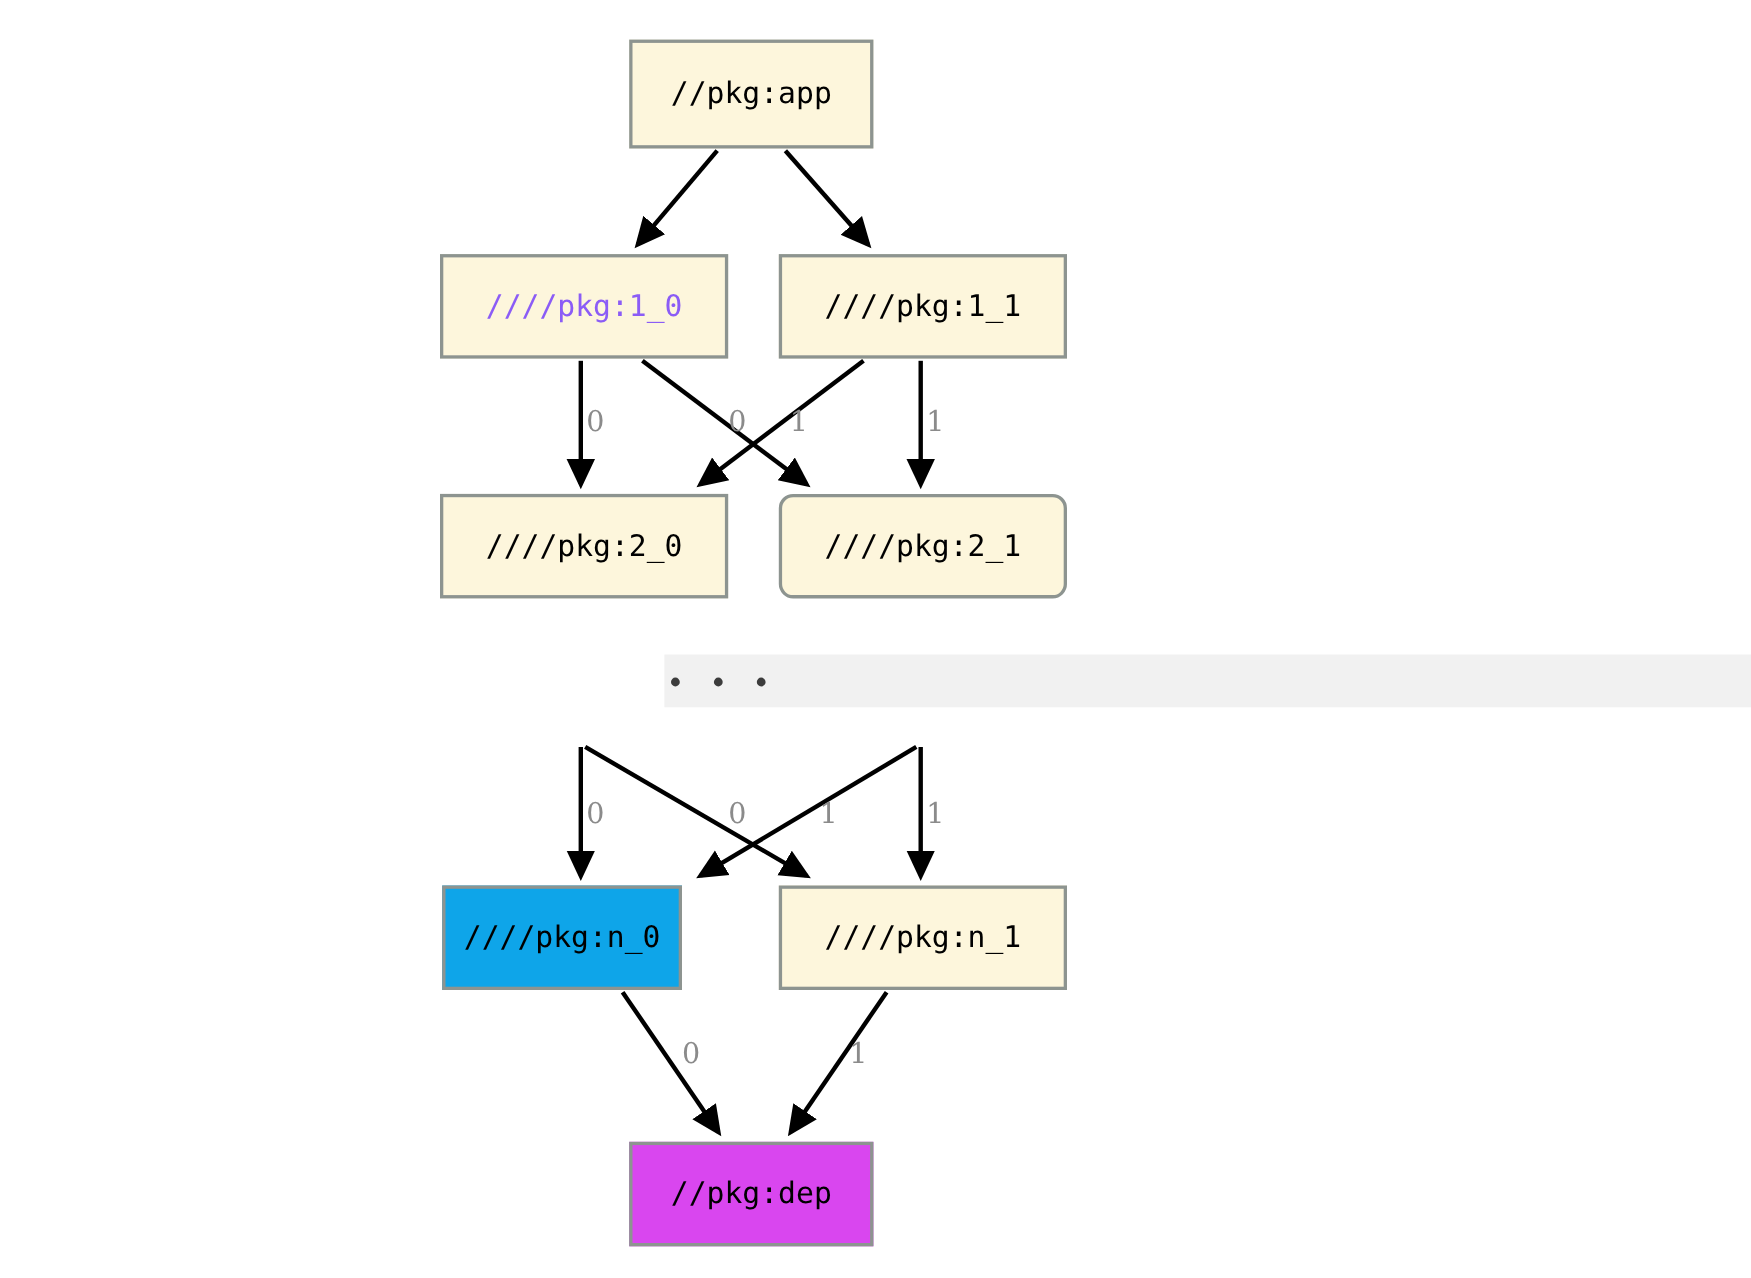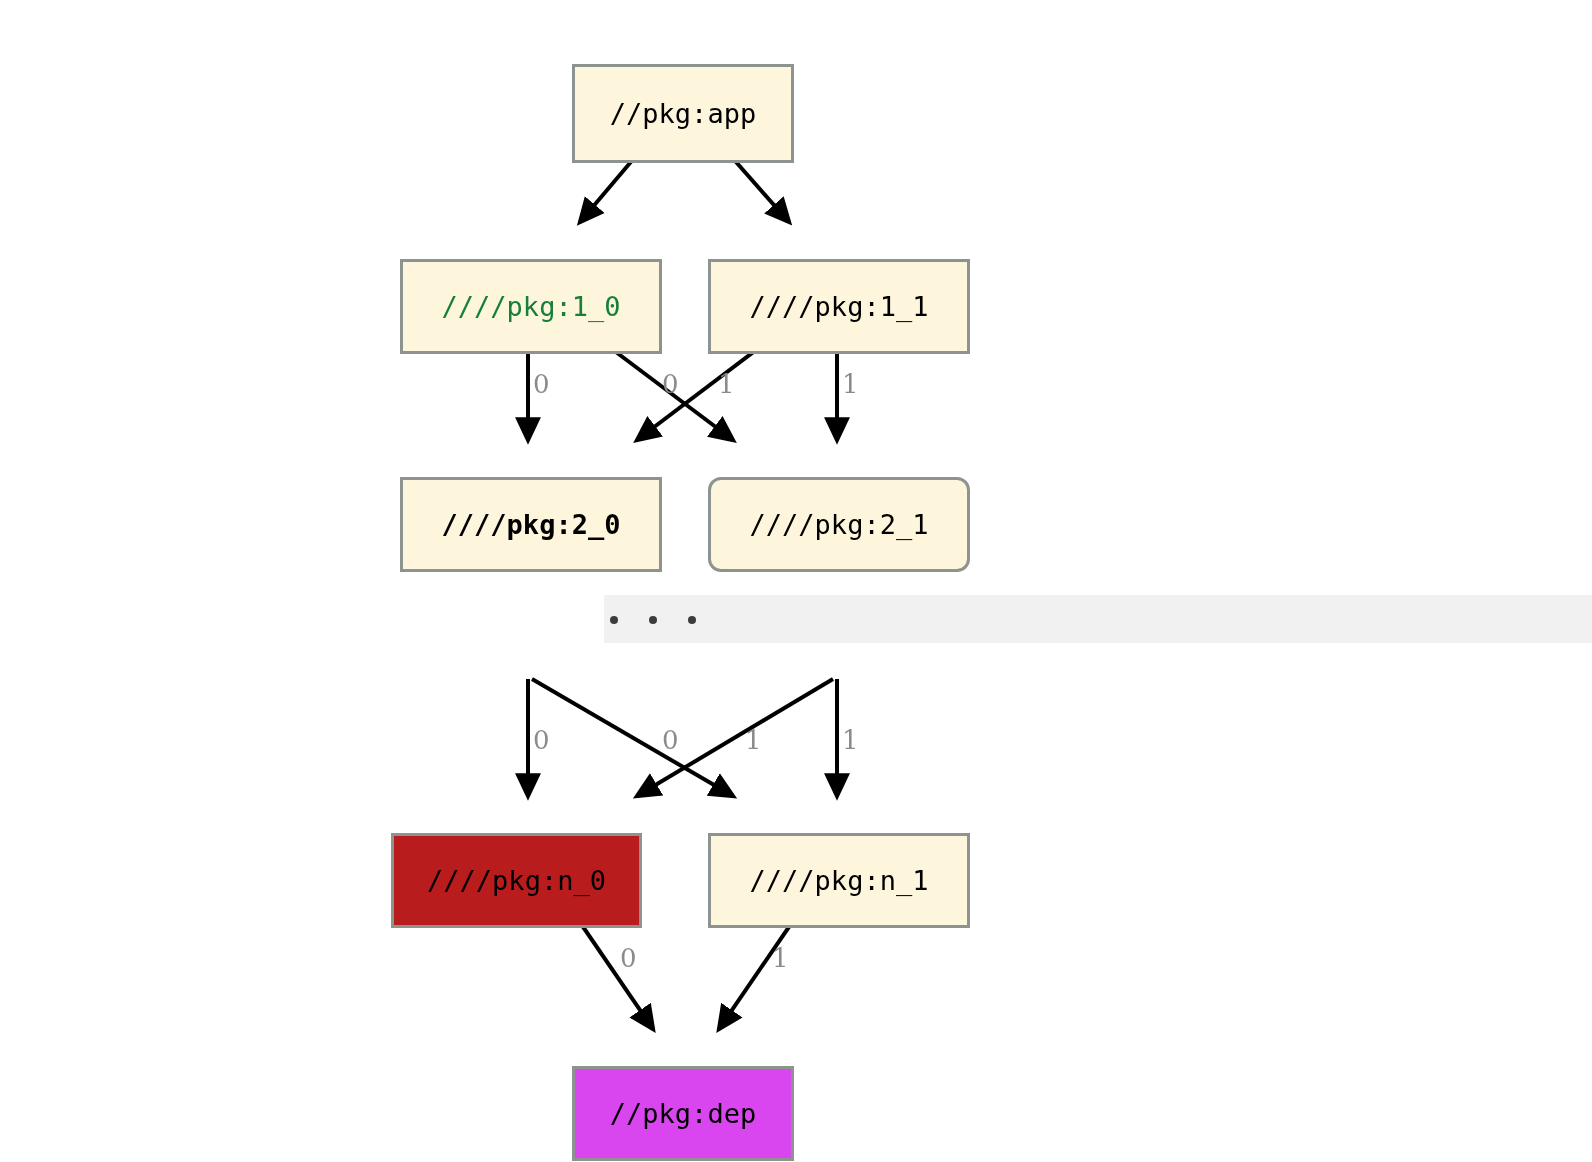--- a/index.html
+++ b/index.html
@@ -4,21 +4,21 @@
 <style>
   html,body{margin:0;padding:0;background:#ffffff;}
   body{width:1592px;height:1162px;position:relative;overflow:hidden;
        font-family:"DejaVu Sans Mono","Liberation Mono",monospace;}
   #stage{position:absolute;left:0;top:0;width:1592px;height:1162px;}
   svg.graph{position:absolute;left:0;top:0;width:1592px;height:1162px;}
   .node-box{position:absolute;box-sizing:border-box;
             background:#fdf6dc;border:3px solid #8d9490;
             display:flex;align-items:center;justify-content:center;
             color:#000000;font-size:27px;letter-spacing:0px;
-            font-family:"DejaVu Sans Mono","Liberation Mono",monospace;margin-top:28px;}
+            font-family:"DejaVu Sans Mono","Liberation Mono",monospace;}
   .edge-label{position:absolute;color:#8b8b8b;font-size:26px;
               font-family:"DejaVu Serif","Liberation Serif",serif;
               line-height:1;white-space:nowrap;}
   .ellipsis-band{position:absolute;background:#f1f1f1;}
   .ellipsis-dots{position:absolute;display:flex;align-items:center;}
   .ellipsis-dots i{display:block;width:8px;height:8px;border-radius:50%;
                    background:#3c3c3c;margin-right:31px;}
 </style>
 </head>
 <body>
@@ -51,33 +51,33 @@
         <line x1="837" y1="679" x2="837" y2="796" stroke="#000000" stroke-width="4" marker-end="url(#arrow)"></line>
         <line x1="566" y1="902" x2="653" y2="1029" stroke="#000000" stroke-width="4" marker-end="url(#arrow)"></line>
         <line x1="806" y1="902" x2="719" y2="1029" stroke="#000000" stroke-width="4" marker-end="url(#arrow)"></line>
       </g>
   </svg>
 
   <div id="node-layer">
       <div class="node-box" style="left: 572px; top: 36px; width: 222px; height: 99px; background: rgb(253, 246, 220); border-color: rgb(141, 148, 144); color: rgb(0, 0, 0);">
         <span>//pkg:app</span>
       </div>
-      <div class="node-box" style="left: 400px; top: 231px; width: 262px; height: 95px; background: rgb(253, 246, 220); border-color: rgb(141, 148, 144); color: #15803d;">
+      <div class="node-box" style="left: 400px; top: 231px; width: 262px; height: 95px; background: rgb(253, 246, 220); border-color: rgb(141, 148, 144); color: #8b5cf6;">
         <span>////pkg:1_0</span>
       </div>
       <div class="node-box" style="left: 708px; top: 231px; width: 262px; height: 95px; background: rgb(253, 246, 220); border-color: rgb(141, 148, 144); color: rgb(0, 0, 0); justify-content: center;">
         <span>////pkg:1_1</span>
       </div>
-      <div class="node-box" style="left: 400px; top: 449px; width: 262px; height: 95px; background: rgb(253, 246, 220); border-color: rgb(141, 148, 144); color: rgb(0, 0, 0); font-weight: bold;">
+      <div class="node-box" style="left: 400px; top: 449px; width: 262px; height: 95px; background: rgb(253, 246, 220); border-color: rgb(141, 148, 144); color: rgb(0, 0, 0);">
         <span>////pkg:2_0</span>
       </div>
       <div class="node-box" style="left: 708px; top: 449px; width: 262px; height: 95px; background: rgb(253, 246, 220); border-color: rgb(141, 148, 144); color: rgb(0, 0, 0); border-radius: 13px;">
         <span>////pkg:2_1</span>
       </div>
-      <div class="node-box" style="left: 391px; top: 805px; width: 251px; height: 95px; background: #b91c1c; border-color: rgb(141, 148, 144); color: rgb(0, 0, 0);">
+      <div class="node-box" style="left: 402px; top: 805px; width: 218px; height: 95px; background: #0ea5e9; border-color: rgb(141, 148, 144); color: rgb(0, 0, 0);">
         <span>////pkg:n_0</span>
       </div>
       <div class="node-box" style="left: 708px; top: 805px; width: 262px; height: 95px; background: rgb(253, 246, 220); border-color: rgb(141, 148, 144); color: rgb(0, 0, 0); align-items: center;">
         <span>////pkg:n_1</span>
       </div>
       <div class="node-box" style="left: 572px; top: 1038px; width: 222px; height: 95px; background: #d946ef; border-color: rgb(141, 148, 144); color: rgb(0, 0, 0);">
         <span>//pkg:dep</span>
       </div>
     </div>
   <div id="edge-label-layer">

